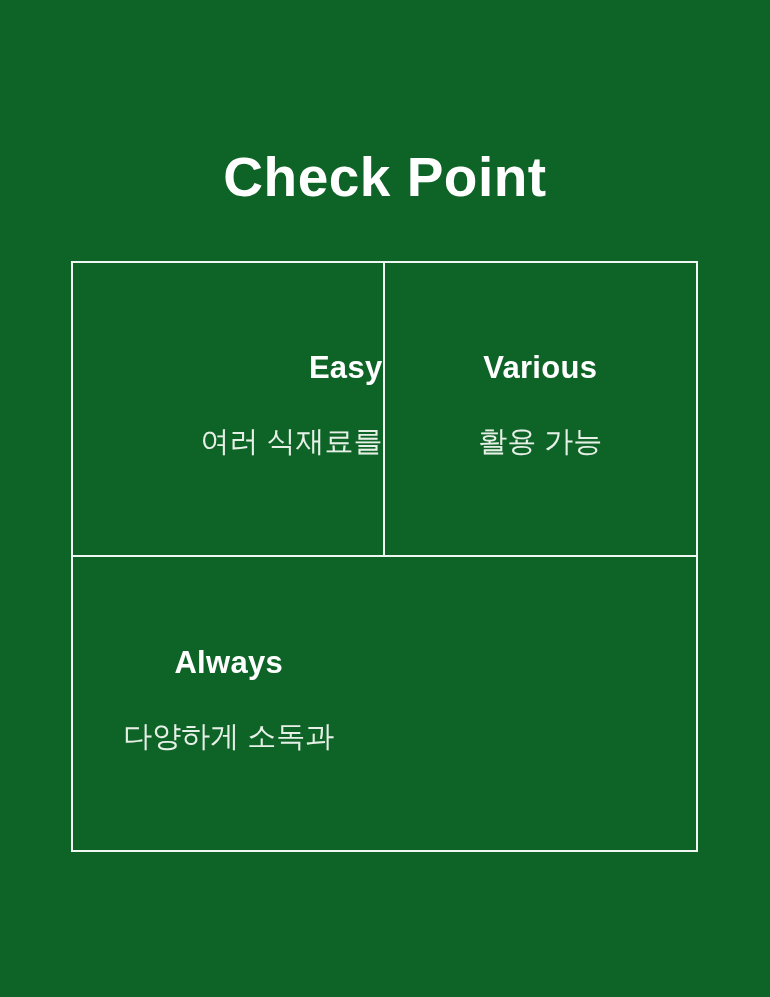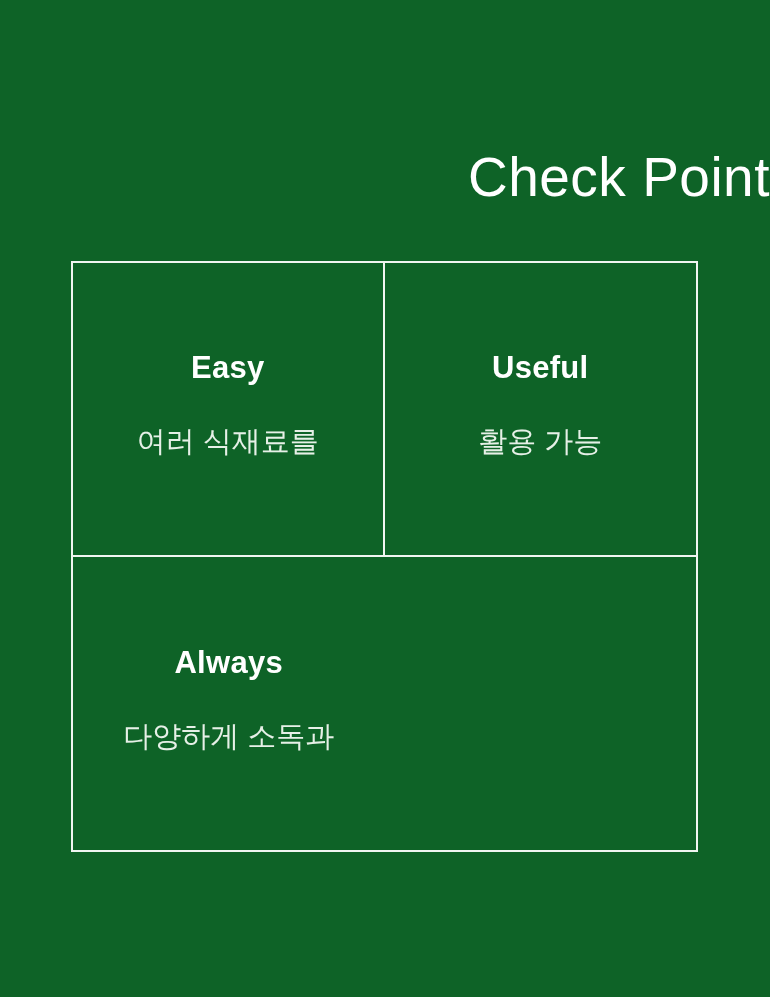--- a/index.html
+++ b/index.html
@@ -12,24 +12,24 @@
     position: relative;
     overflow: hidden;
     background: #0E6327;
     font-family: "Liberation Sans", "DejaVu Sans", sans-serif;
   }
   .page-title {
     position: absolute;
     top: 150px;
     left: 0;
     width: 100%;
-    text-align: right;
+    text-align: center;
     color: #FFFFFF;
     font-size: 55px;
-    font-weight: 400;
+    font-weight: 700;
     letter-spacing: 0.5px;
     line-height: 1;
   }
   .check-grid {
     position: absolute;
     left: 71px;
     top: 261px;
     width: 627px;
     height: 591px;
     box-sizing: border-box;
@@ -39,21 +39,21 @@
     grid-template-rows: 1fr 1fr;
   }
   .cell {
     box-sizing: border-box;
     display: flex;
     flex-direction: column;
     align-items: center;
     justify-content: center;
     text-align: center;
   }
-  .cell.b-right  { border-right: 2px solid #F0F6F1; }
+  .cell.b-right  { border-right: 2px solid #F0F6F1; align-items: flex-end; }
   .cell.b-bottom { border-bottom: 2px solid #F0F6F1; }
   .cell-heading {
     color: #FFFFFF;
     font-size: 31px;
     font-weight: 800;
     line-height: 1;
     margin-bottom: 24px;
     letter-spacing: 0.3px;
   }
   .cell-line {
@@ -71,21 +71,21 @@
 <div class="page-title">Check Point</div>
 
 <div class="check-grid">
 
   <div class="cell b-right b-bottom">
     <div class="cell-heading">Easy</div>
     <div class="cell-line">여러 식재료를</div>
   </div>
 
   <div class="cell b-bottom">
-    <div class="cell-heading">Useful</div>
+    <div class="cell-heading">Various</div>
     <div class="cell-line">활용 가능</div>
   </div>
 
 
   <div class="cell">
     <div class="cell-heading">Always</div>
     <div class="cell-line">다양하게 소독과</div>
   </div>
 
 </div>

